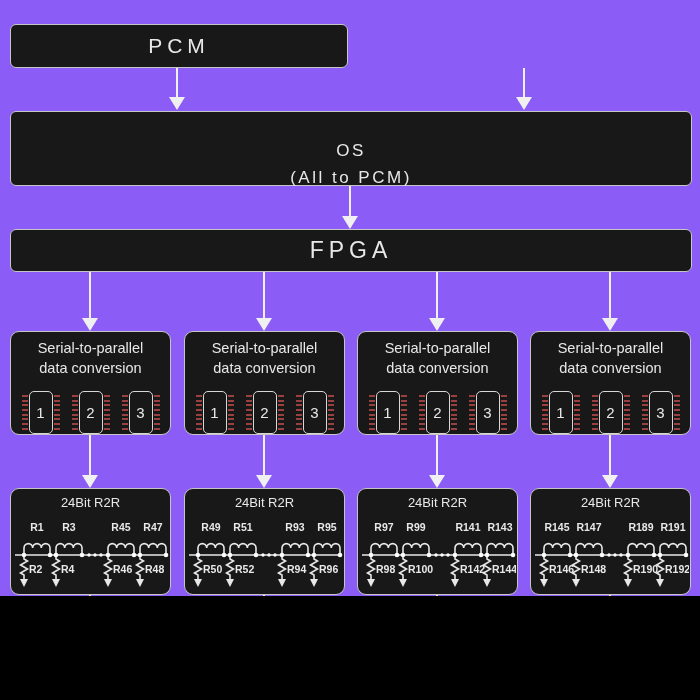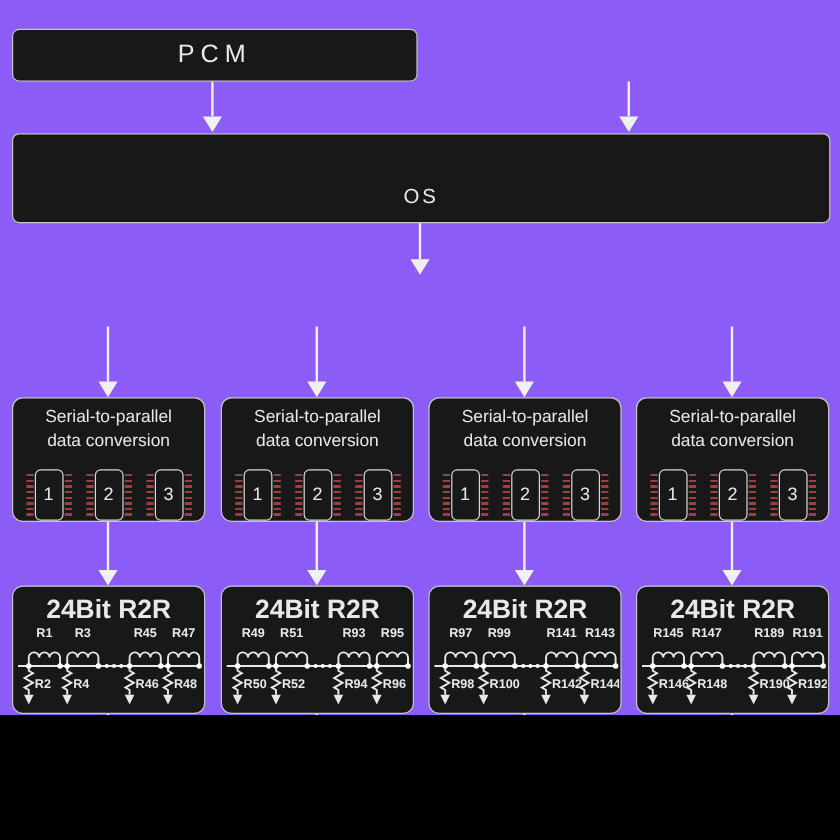--- a/index.html
+++ b/index.html
@@ -22,21 +22,21 @@
   .chip {
     position:relative; width:22px; height:41px; border:1.5px solid #d8d8d8;
     border-radius:5px; display:flex; align-items:center; justify-content:center;
     font-size:15px; font-weight:500; background:#181818;
   }
   .chip::before, .chip::after {
     content:""; position:absolute; top:3px; bottom:3px; width:6px;
     background:repeating-linear-gradient(to bottom,#9a4040 0 2px,transparent 2px 4.7px);
   }
   .chip::before { left:-8px; } .chip::after { right:-8px; }
-  .r2r-title { font-size:22px; font-weight:700; margin-top:6px; }
+  .r2r-title { font-size:13px; font-weight:400; margin-top:6px; }
   .r2r-net { position:absolute; left:1px; top:29px; }
   .varrow { position:absolute; width:2px; background:#f0f0f0; }
   .varrow::after {
     content:""; position:absolute; left:50%; transform:translateX(-50%);
     bottom:-13px; width:0; height:0;
     border-left:8px solid transparent; border-right:8px solid transparent;
     border-top:13px solid #f0f0f0;
   }
   .outlabel { position:absolute; width:60px; text-align:center; font-size:17.5px; font-weight:500; color:#dcdcdc; }
   svg text { fill:#e8e8e8; font-family:"Liberation Sans","DejaVu Sans",sans-serif; font-size:10.5px; font-weight:600; }
@@ -49,25 +49,27 @@
 <div class="canvas">
 
   <div class="box toplabel" style="left:10px; top:24px; width:338px; height:44px;">PCM</div>
 
   <div class="varrow" style="left:176px; top:68px; height:29px;"></div>
   <div class="varrow" style="left:523px; top:68px; height:29px;"></div>
 
   <div class="box" style="left:10px; top:111px; width:682px; height:75px;">
     <div class="os-text">
       <div>OS</div>
+      <div>(All to PCM)</div>
     </div>
   </div>
 
   <div class="varrow" style="left:349px; top:186px; height:30px;"></div>
 
+  <div class="box fpga-text" style="left:10px; top:229px; width:682px; height:43px;">FPGA</div>
 
   <div class="varrow" style="left:89px;  top:272px; height:46px;"></div>
   <div class="varrow" style="left:263px; top:272px; height:46px;"></div>
   <div class="varrow" style="left:436px; top:272px; height:46px;"></div>
   <div class="varrow" style="left:609px; top:272px; height:46px;"></div>
 
   <div class="box block" style="left:10px; top:331px; width:161px; height:104px;">
     <div class="sp-text">
       <div>Serial-to-parallel</div>
       <div>data conversion</div>

